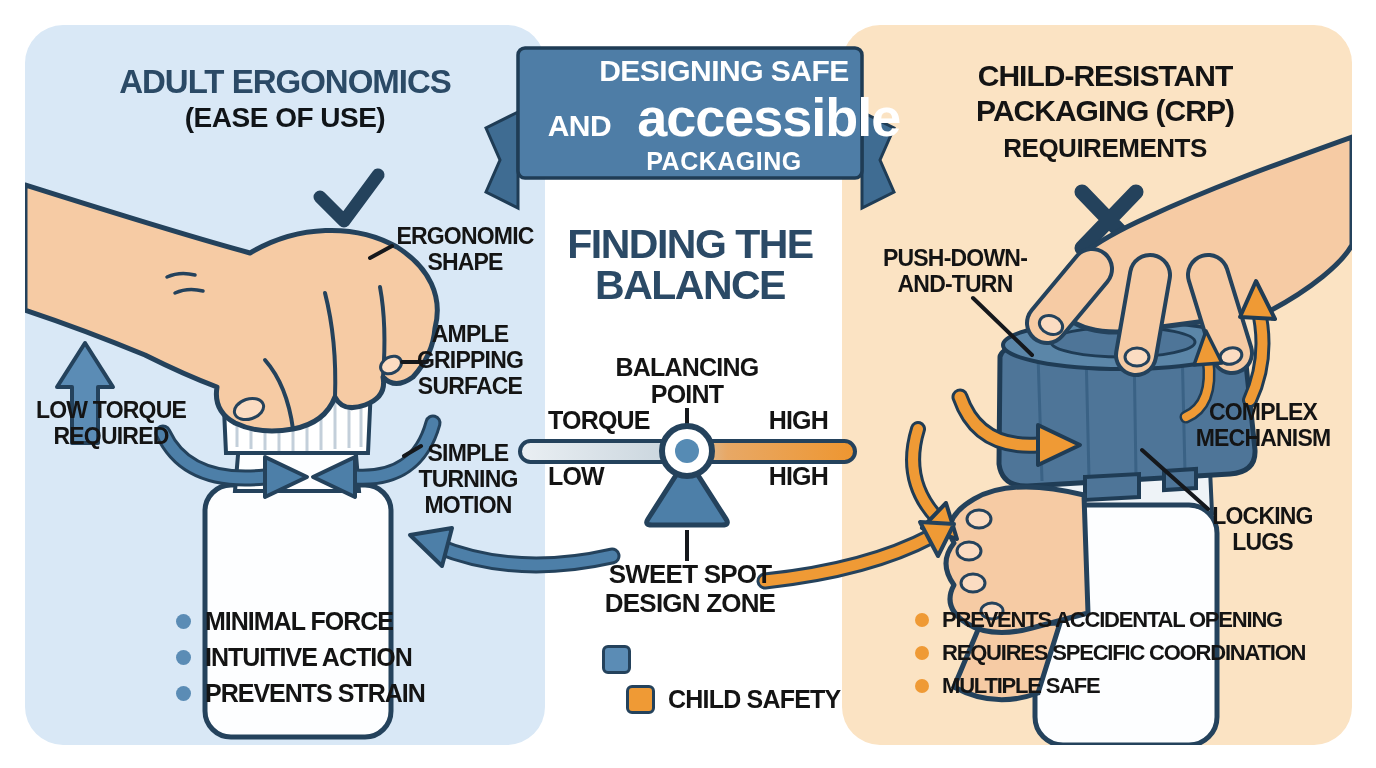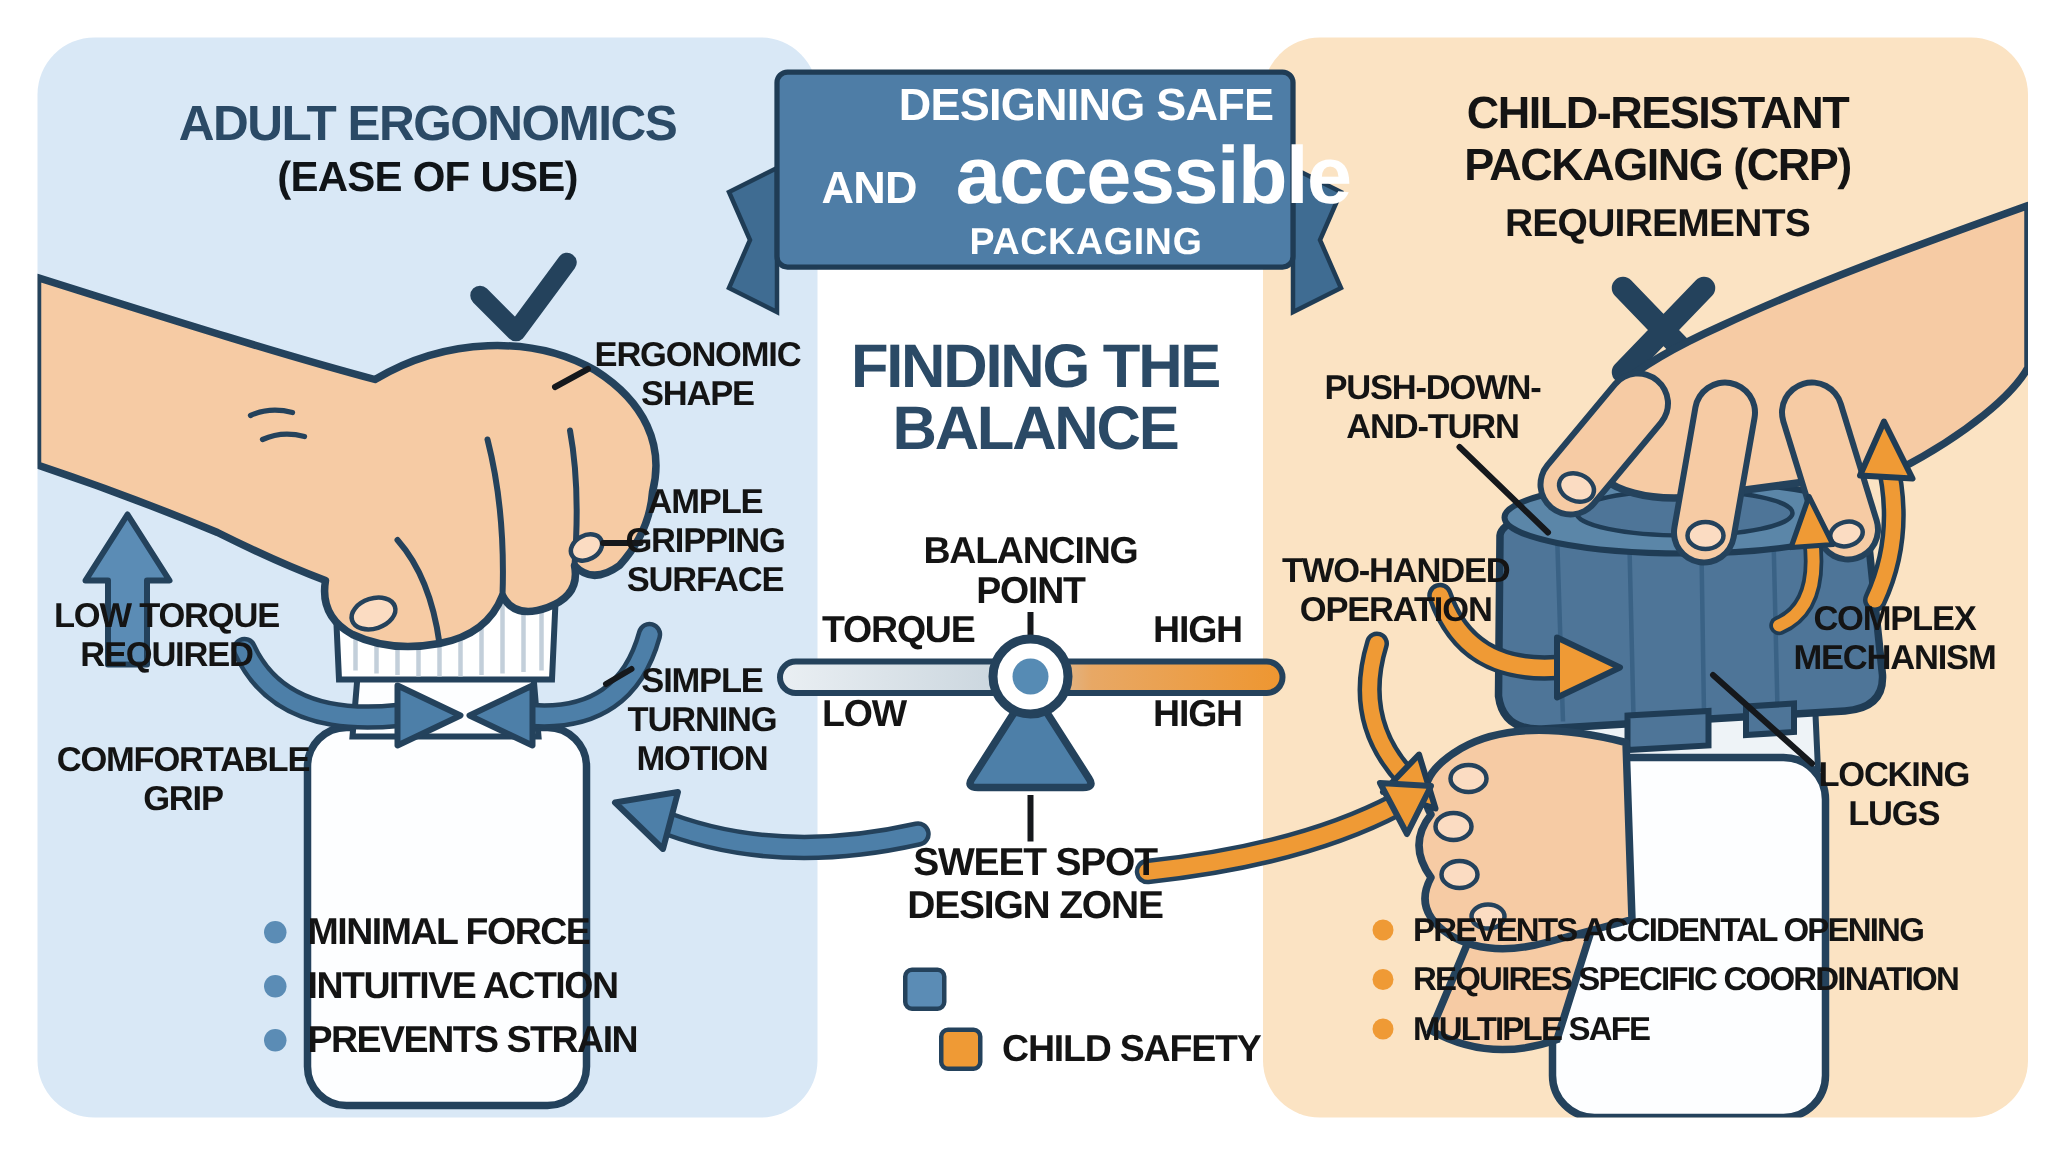--- a/index.html
+++ b/index.html
@@ -197,22 +197,20 @@
 
   <div class="lbl navy" id="left-title">ADULT ERGONOMICS</div>
   <div class="lbl" id="left-subtitle">(EASE OF USE)</div>
   <div class="lbl callout" style="left:385px;top:224px;width:160px;">ERGONOMIC
 SHAPE</div>
   <div class="lbl callout" style="left:392px;top:322px;width:156px;">AMPLE
 GRIPPING
 SURFACE</div>
   <div class="lbl callout" style="left:31px;top:398px;width:160px;">LOW TORQUE
 REQUIRED</div>
-  <div class="lbl callout" style="left:37px;top:494px;width:170px;">COMFORTABLE
-GRIP</div>
   <div class="lbl callout" style="left:393px;top:441px;width:150px;">SIMPLE
 TURNING
 MOTION</div>
   <ul class="bullets" id="left-bullets">
     <li>
         <span class="dot"></span>
         <span class="btxt">MINIMAL FORCE</span>
       </li>
     <li>
         <span class="dot"></span>
@@ -240,22 +238,20 @@
   <div class="legend-row" style="top:685px;padding-left:24px;">
     <span class="legend-swatch" style="background-color: rgb(239, 154, 53);"></span>
     <span class="legend-label">CHILD SAFETY</span>
   </div>
 
   <div class="lbl" id="right-title">CHILD-RESISTANT
 PACKAGING (CRP)</div>
   <div class="lbl" id="right-subtitle">REQUIREMENTS</div>
   <div class="lbl callout" style="left:875px;top:246px;width:160px;">PUSH-DOWN-
 AND-TURN</div>
-  <div class="lbl callout" style="left:848px;top:368px;width:165px;">TWO-HANDED
-OPERATION</div>
   <div class="lbl callout" style="left:1188px;top:400px;width:150px;">COMPLEX
 MECHANISM</div>
   <div class="lbl callout" style="left:1200px;top:504px;width:125px;">LOCKING
 LUGS</div>
   <ul class="bullets" id="right-bullets">
     <li>
         <span class="dot"></span>
         <span class="btxt">PREVENTS ACCIDENTAL OPENING</span>
       </li>
     <li>

